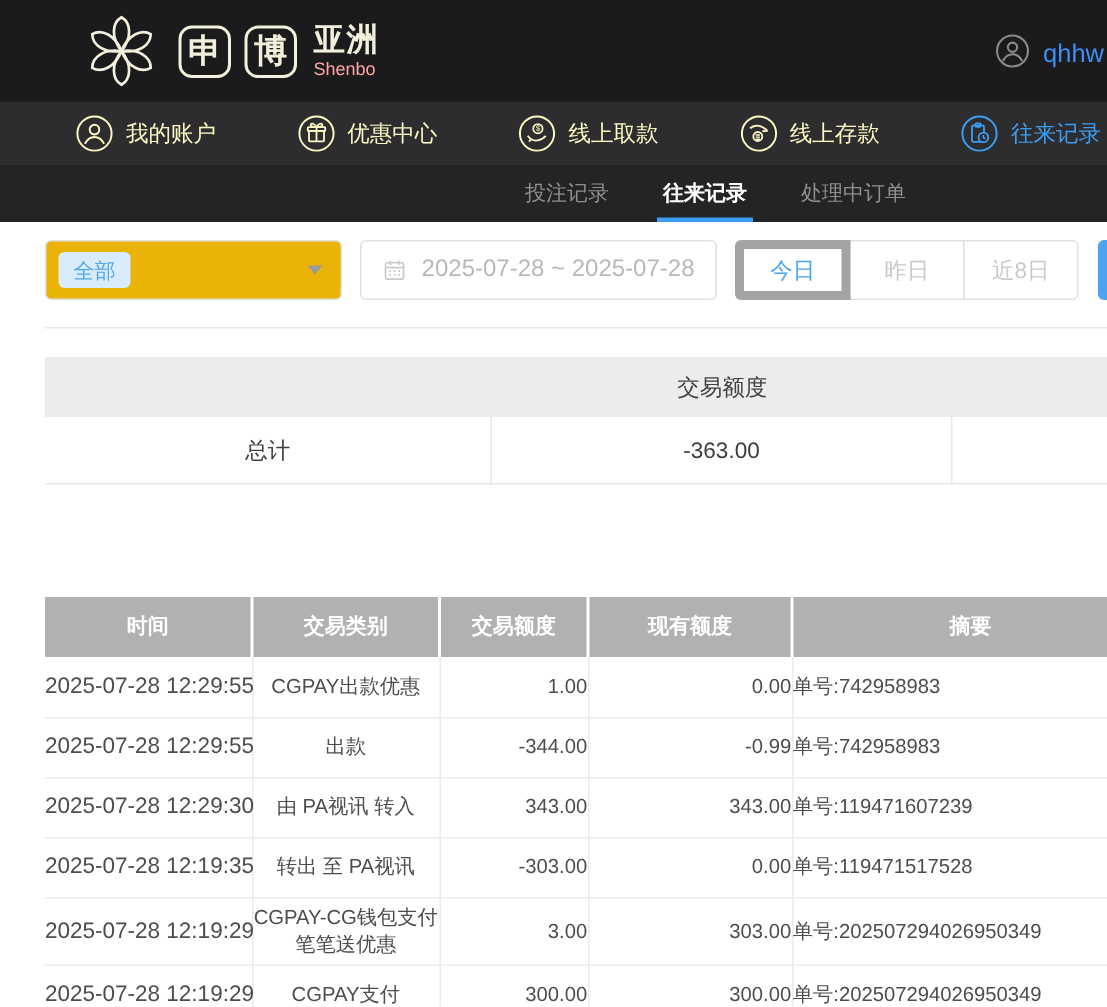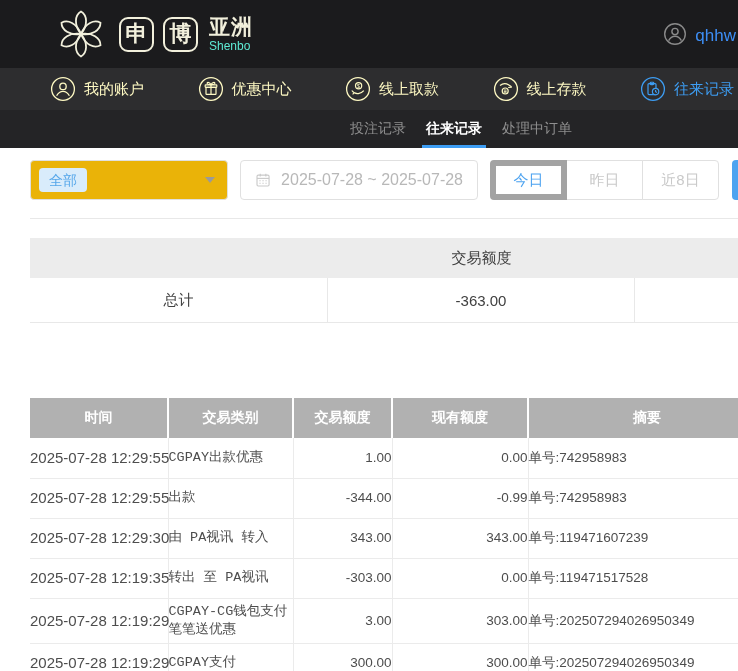--- a/index.html
+++ b/index.html
@@ -15,21 +15,21 @@
   }
   .logo { display:flex; align-items:center; gap:9px; color:#f2f0dc; cursor:pointer; }
   .logo-flower { width:58px; height:54px; display:block; }
   .logo-box {
     width:35px; height:35px; border:2px solid #f2f0dc; border-radius:9px;
     display:flex; align-items:center; justify-content:center;
     font-size:22px; font-weight:bold; line-height:1;
   }
   .logo-right { display:flex; flex-direction:column; line-height:1; margin-left:2px; }
   .logo-region { font-size:21px; font-weight:bold; letter-spacing:1px; }
-  .logo-sub { font-size:12px; margin-top:3px; color:#5eead4; }
+  .logo-sub { font-size:12px; margin-top:3px; color:#fca5a5; }
   .user {
     display:flex; align-items:flex-end; gap:8px; color:#3d8ef5;
     font-size:17px; white-space:nowrap; cursor:pointer;
   }
   .user svg { display:block; }
 
   
   .navbar {
     height:42px; background:#2d2d2f; display:flex; align-items:center;
     justify-content:space-between; padding:0 4px 0 50px;
@@ -37,21 +37,21 @@
   .nav-item {
     display:flex; align-items:center; gap:8px; color:#fef9c3; font-size:15px;
     white-space:nowrap; cursor:pointer;
   }
   .nav-item svg { display:block; }
   .nav-item.active { color:#3d9df3; }
 
   
   .subnav {
     height:38px; background:#242426; display:flex; align-items:stretch;
-    padding-left:350px; gap:20px;
+    padding-left:350px; gap:36px;
   }
   .tab {
     position:relative; display:flex; align-items:center;
     color:#8f8f8f; font-size:14px; cursor:pointer; white-space:nowrap;
   }
   .tab.active { color:#fff; font-weight:bold; }
   .tab.active::after {
     content:""; position:absolute; left:-4px; right:-4px; bottom:0;
     height:3px; background:#3d9df3;
   }
@@ -111,21 +111,21 @@
     height:40px; border-right:2px solid #fff; text-align:center;
   }
   table.tx thead th:last-child { border-right:none; }
   table.tx tbody td {
     height:40px; padding:4px 0; line-height:1.35;
     border-bottom:1px solid #ebebeb; border-right:1px solid #ebebeb;
     background:#fff;
   }
   table.tx tbody td:last-child { border-right:none; }
   td.c-time   { text-align:center; font-size:15px; white-space:nowrap; }
-  td.c-type   { text-align:left; padding-left:10px; padding-right:8px;font-family:Liberation Mono, monospace; }
+  td.c-type   { text-align:center; padding-left:10px; padding-right:8px; }
   td.c-amount { text-align:right; padding-right:14px; }
   td.c-summary{ text-align:left; padding-left:10px; white-space:nowrap; }
 </style>
 </head>
 <body>
 
 <div class="topbar">
   <div class="logo">
     <svg class="logo-flower" viewBox="0 0 60 60" fill="none" stroke="#f2f0dc" stroke-width="2">
       <g>

